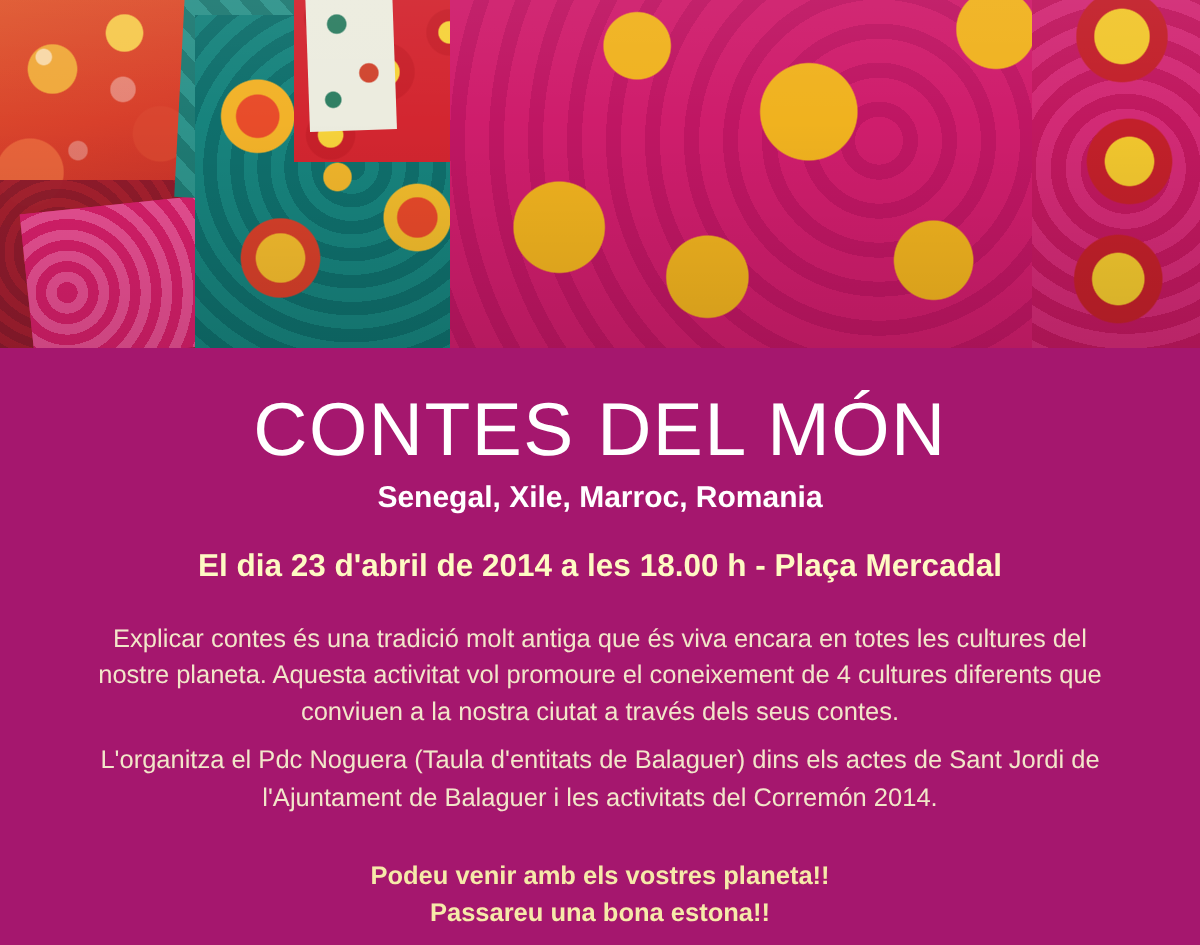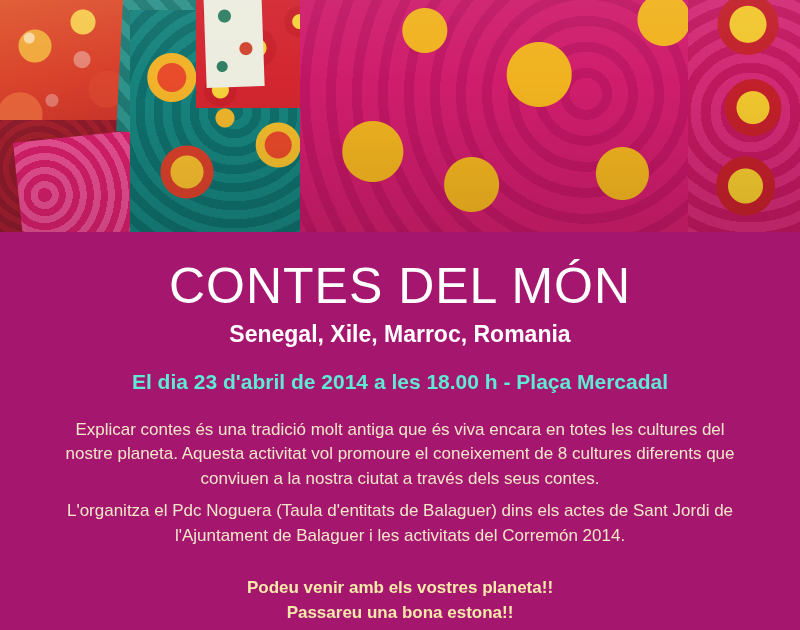--- a/index.html
+++ b/index.html
@@ -172,29 +172,29 @@
     margin: 0;
     padding-top: 28px;
     font-size: 50px;
     font-weight: 400;
     letter-spacing: 1px;
     line-height: 1.05;
     color: #ffffff;
   }
   .subtitle {
     margin: 8px 0 0 0;
-    font-size: 23px;
+    font-size: 20px;
     font-weight: bold;
     color: #ffffff;
   }
   .when {
     margin: 22px 0 0 0;
     font-size: 21px;
     font-weight: bold;
-    color: #5eead4;
+    color: #fef9c3;
   }
   .para {
     margin: 24px auto 0 auto;
     width: 700px;
     font-size: 17px;
     line-height: 1.45;
     color: #f2e6c9;
     font-weight: 400;
   }
   .para.second {
@@ -224,21 +224,21 @@
     <div class="panel-pale"></div>
     <div class="panel-magenta"></div>
     <div class="panel-circles"></div>
     <div class="artwork-sheen"></div>
   </div>
 
   <div class="content">
     <h1 class="title">CONTES DEL MÓN</h1>
     <div class="subtitle">Senegal, Xile, Marroc, Romania</div>
     <div class="when">El dia 23 d'abril de 2014 a les 18.00 h  - Plaça Mercadal</div>
-    <p class="para">Explicar contes és una tradició molt antiga que és viva encara en totes les cultures del nostre planeta. Aquesta activitat vol promoure el coneixement de 8 cultures diferents que conviuen a la nostra ciutat a través dels seus contes.</p>
+    <p class="para">Explicar contes és una tradició molt antiga que és viva encara en totes les cultures del nostre planeta. Aquesta activitat vol promoure el coneixement de 4 cultures diferents que conviuen a la nostra ciutat a través dels seus contes.</p>
     <p class="para second">L'organitza el Pdc Noguera (Taula d'entitats de Balaguer) dins els actes de Sant Jordi de l'Ajuntament de Balaguer i les activitats del Corremón 2014.</p>
     <div class="closing">
       <div>Podeu venir amb els vostres planeta!!</div>
       <div>Passareu una bona estona!!</div>
     </div>
   </div>
 
 </div>
 
 </body></html>

